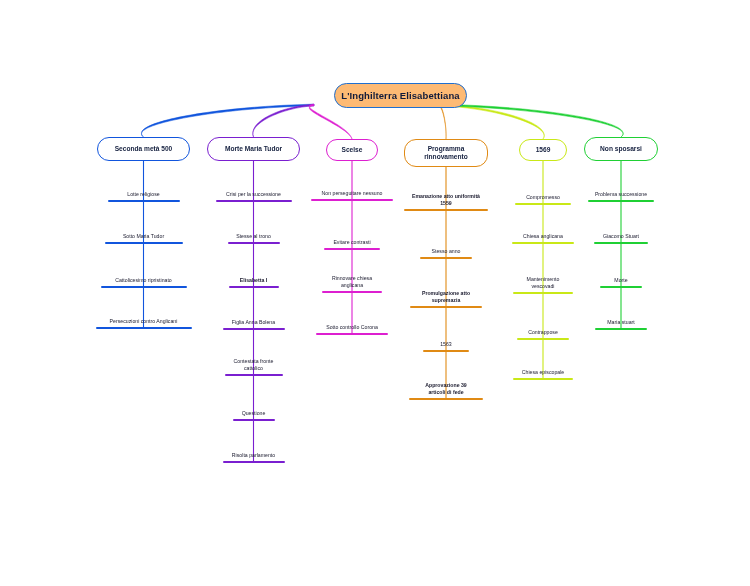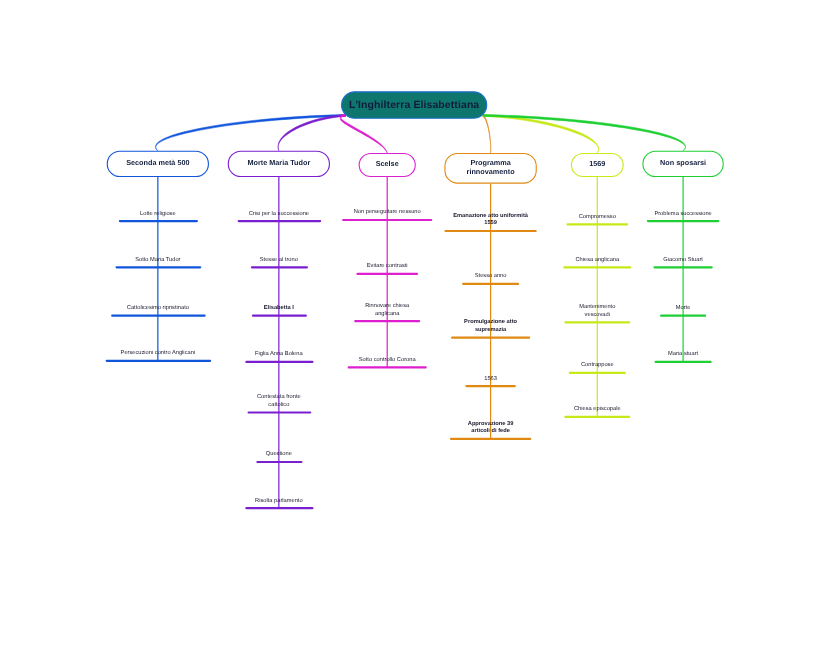--- a/index.html
+++ b/index.html
@@ -31,31 +31,32 @@
     position: absolute;
     left: 0; top: 0;
     width: 750px;
     height: 586px;
   }
 
   
   .root-node {
     position: absolute;
     box-sizing: border-box;
-    background: #0f766e;
+    background: #fdba74;
     border: 1.6px solid #1f6fd0;
     border-radius: 14px;
     display: flex;
     align-items: center;
     justify-content: center;
     text-align: center;
     font-size: 9.5px;
     font-weight: bold;
     color: #101a3a;
     letter-spacing: 0.1px;
+    margin-left: 24px;
   }
 
   
   .branch-node {
     position: absolute;
     box-sizing: border-box;
     background: #ffffff;
     border: 1.5px solid #888;
     border-radius: 12px;
     display: flex;

